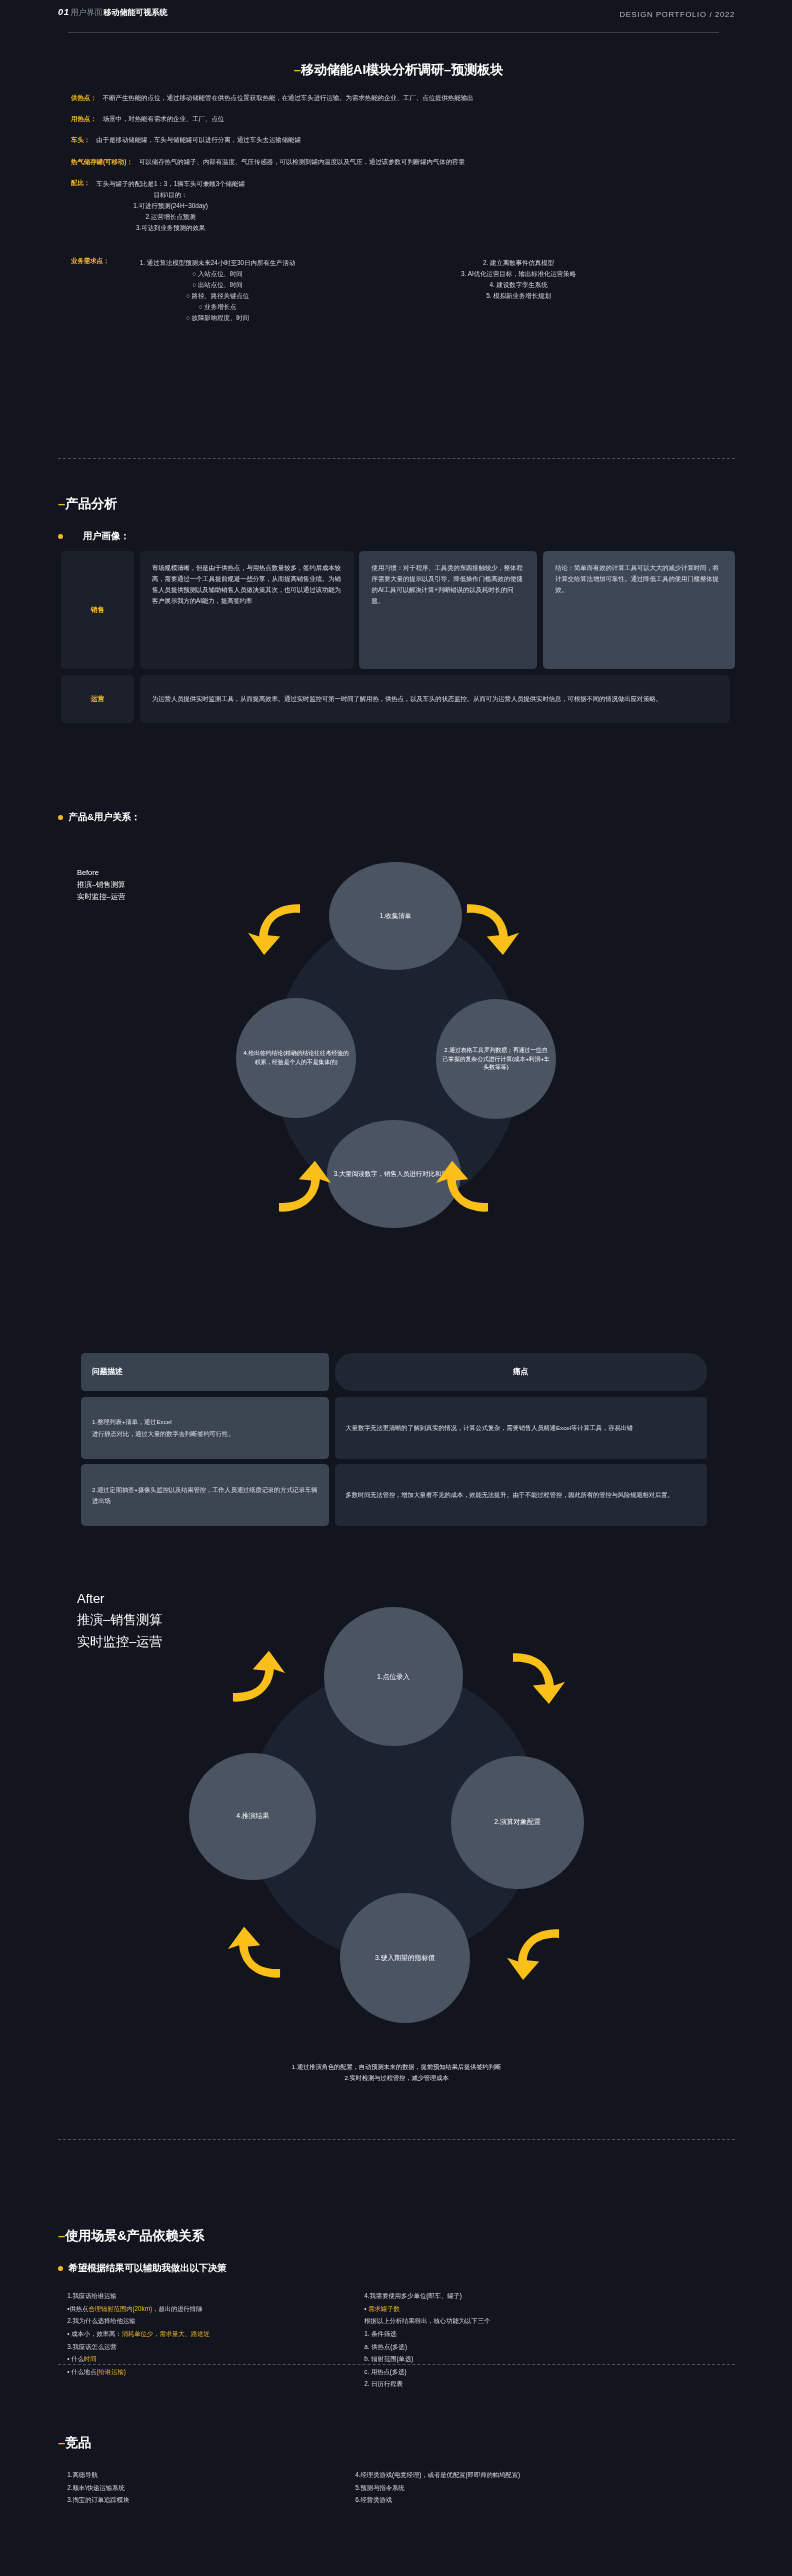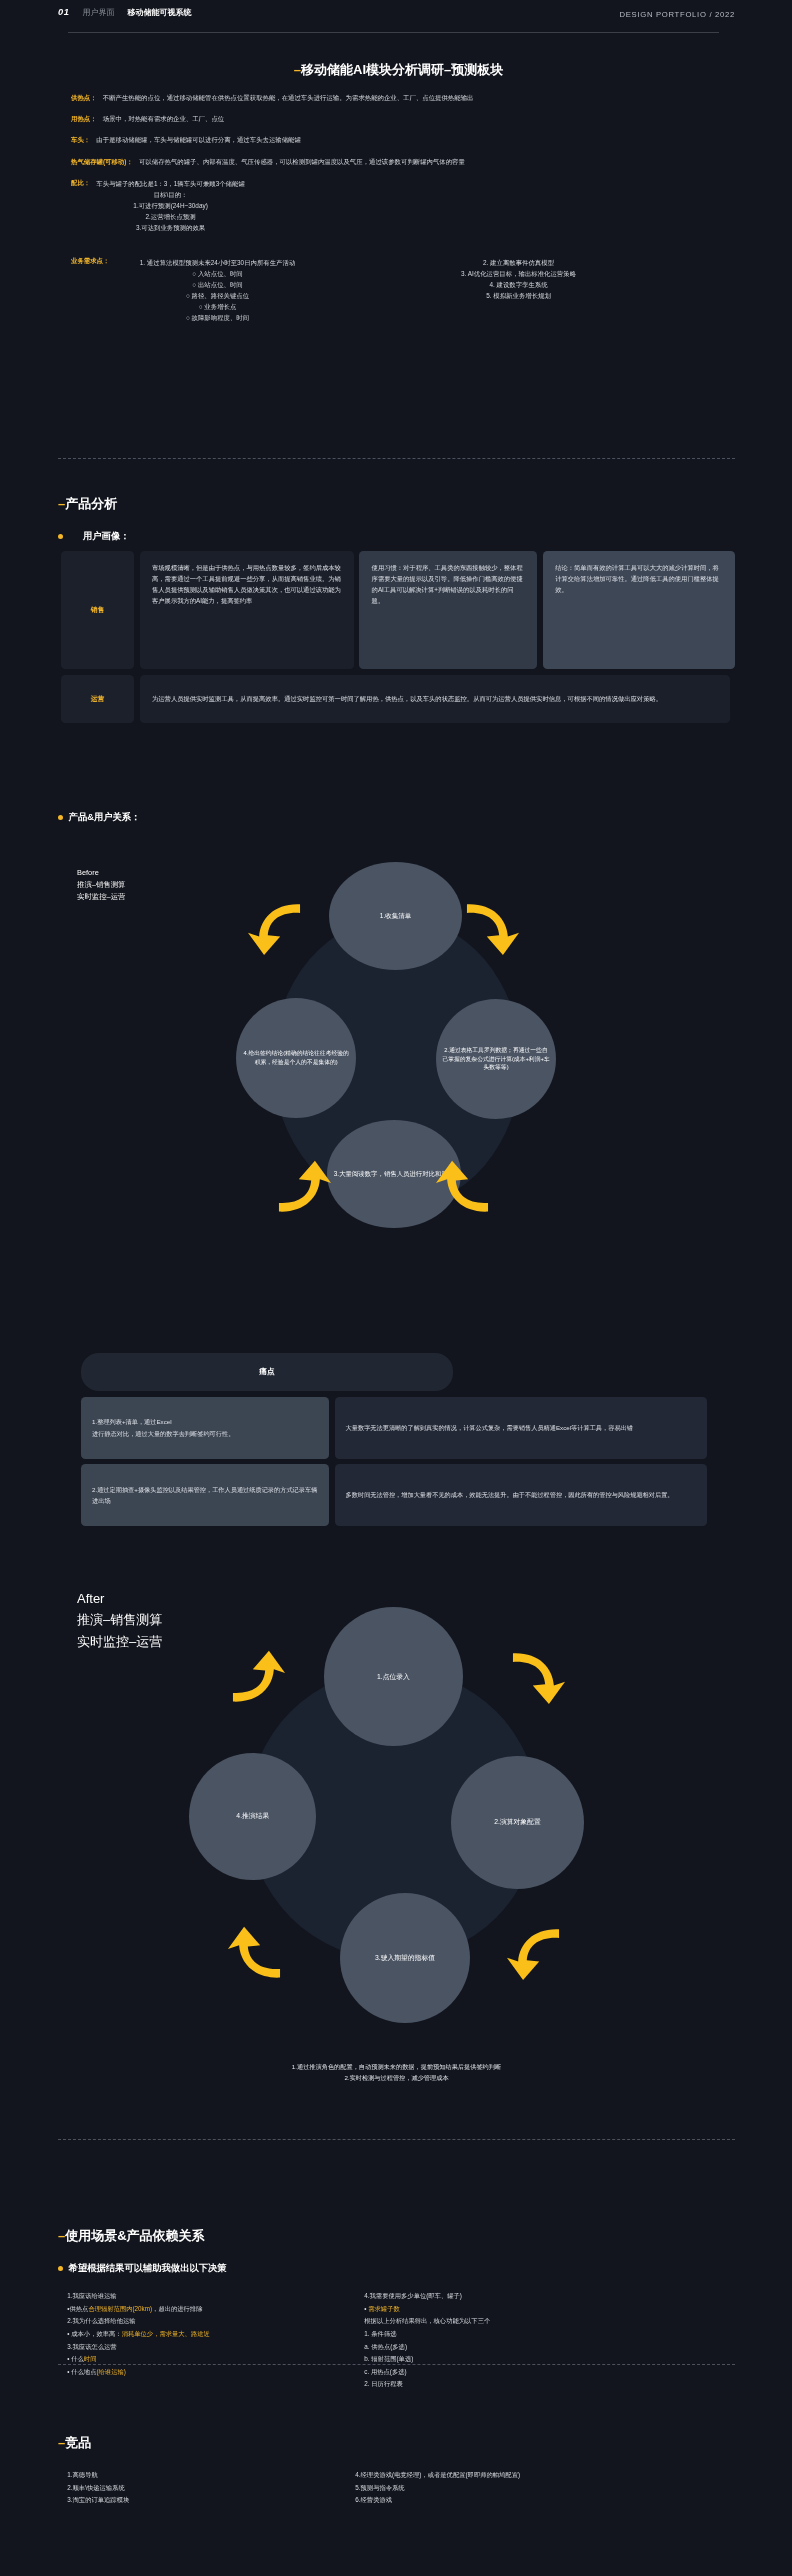--- a/index.html
+++ b/index.html
@@ -8,21 +8,21 @@
     width:793px; height:2576px;
     font-family:"Liberation Sans","DejaVu Sans",sans-serif;
     color:#e8eaee;
     position:relative;
     overflow:hidden;
   }
   .page { width:793px; height:2576px; position:relative; background:#12151d; }
 
   
   .header { position:absolute; top:0; left:0; width:793px; height:36px; }
-  .hdr-inner { position:absolute; left:58px; top:7.4px; display:flex; align-items:baseline; gap:13px; }
+  .hdr-inner { position:absolute; left:58px; top:7.4px; display:flex; align-items:baseline; gap:1px; }
   .hdr-num { font-size:9.3px; font-weight:bold; font-style:italic; letter-spacing:0.6px; color:#ffffff; }
   .hdr-sub { font-size:8px; color:#8a8f99; }
   .hdr-title { font-size:8px; font-weight:bold; color:#ffffff; }
   .hdr-right { position:absolute; right:58px; top:10px; font-size:7.7px; letter-spacing:0.7px; color:#b9bdc6; }
   .hdr-rule { position:absolute; left:68px; right:74px; top:32px; height:0.6px; background:#3a3f4a; }
 
   
   .sec-title { font-size:13px; font-weight:bold; color:#ffffff; }
   .sec-title .dash { color:#f5b72a; }
   .bullet-head { display:flex; align-items:center; gap:5.6px; font-size:9.3px; font-weight:bold; color:#ffffff; }
@@ -194,20 +194,21 @@
     <svg class="arrow" style="left:26px; top:296px;" width="62" height="62" viewBox="0 0 100 100">
       <path d="M8 88 C 48 90, 72 66, 74 36 L 92 42 L 66 6 L 40 36 L 60 38 C 58 62, 40 76, 8 74 Z" fill="#fbbf1a"></path>
     </svg>
     <svg class="arrow" style="left:-5px; top:37px;" width="62" height="62" viewBox="0 0 100 100">
       <path d="M92 10 C 52 8, 28 32, 26 62 L 8 56 L 34 92 L 60 62 L 40 60 C 42 36, 60 22, 92 24 Z" fill="#fbbf1a"></path>
     </svg>
   </div>
 
   <div style="position:absolute; left:81px; top:1353px; width:638px;">
     <div class="pt-row">
+      <div class="pt-cell pt-l bg-a pt-head" style="padding-top:0; padding-bottom:0;">问题描述</div>
       <div class="pt-cell pt-r bg-b pt-head" style="padding-top:0; padding-bottom:0; justify-content:center;border-radius:18px;">痛点</div>
     </div>
     <div class="pt-row">
       <div class="pt-cell pt-l bg-c" style="height:62px; display:flex; align-items:center; white-space:pre-line;">1.整理列表+清单，通过Excel
 进行静态对比，通过大量的数字去判断签约可行性。</div>
       <div class="pt-cell pt-r bg-d" style="height:62px; display:flex; align-items:center;">大量数字无法更清晰的了解到真实的情况，计算公式复杂，需要销售人员精通Excel等计算工具，容易出错</div>
     </div>
     <div class="pt-row">
       <div class="pt-cell pt-l bg-c" style="height:62px; display:flex; align-items:center;">2.通过定期抽查+摄像头监控以及结果管控，工作人员通过纸质记录的方式记录车辆进出场</div>
       <div class="pt-cell pt-r bg-d" style="height:62px; display:flex; align-items:center;">多数时间无法管控，增加大量看不见的成本，效能无法提升。由于不能过程管控，因此所有的管控与风险规避相对后置。</div>

